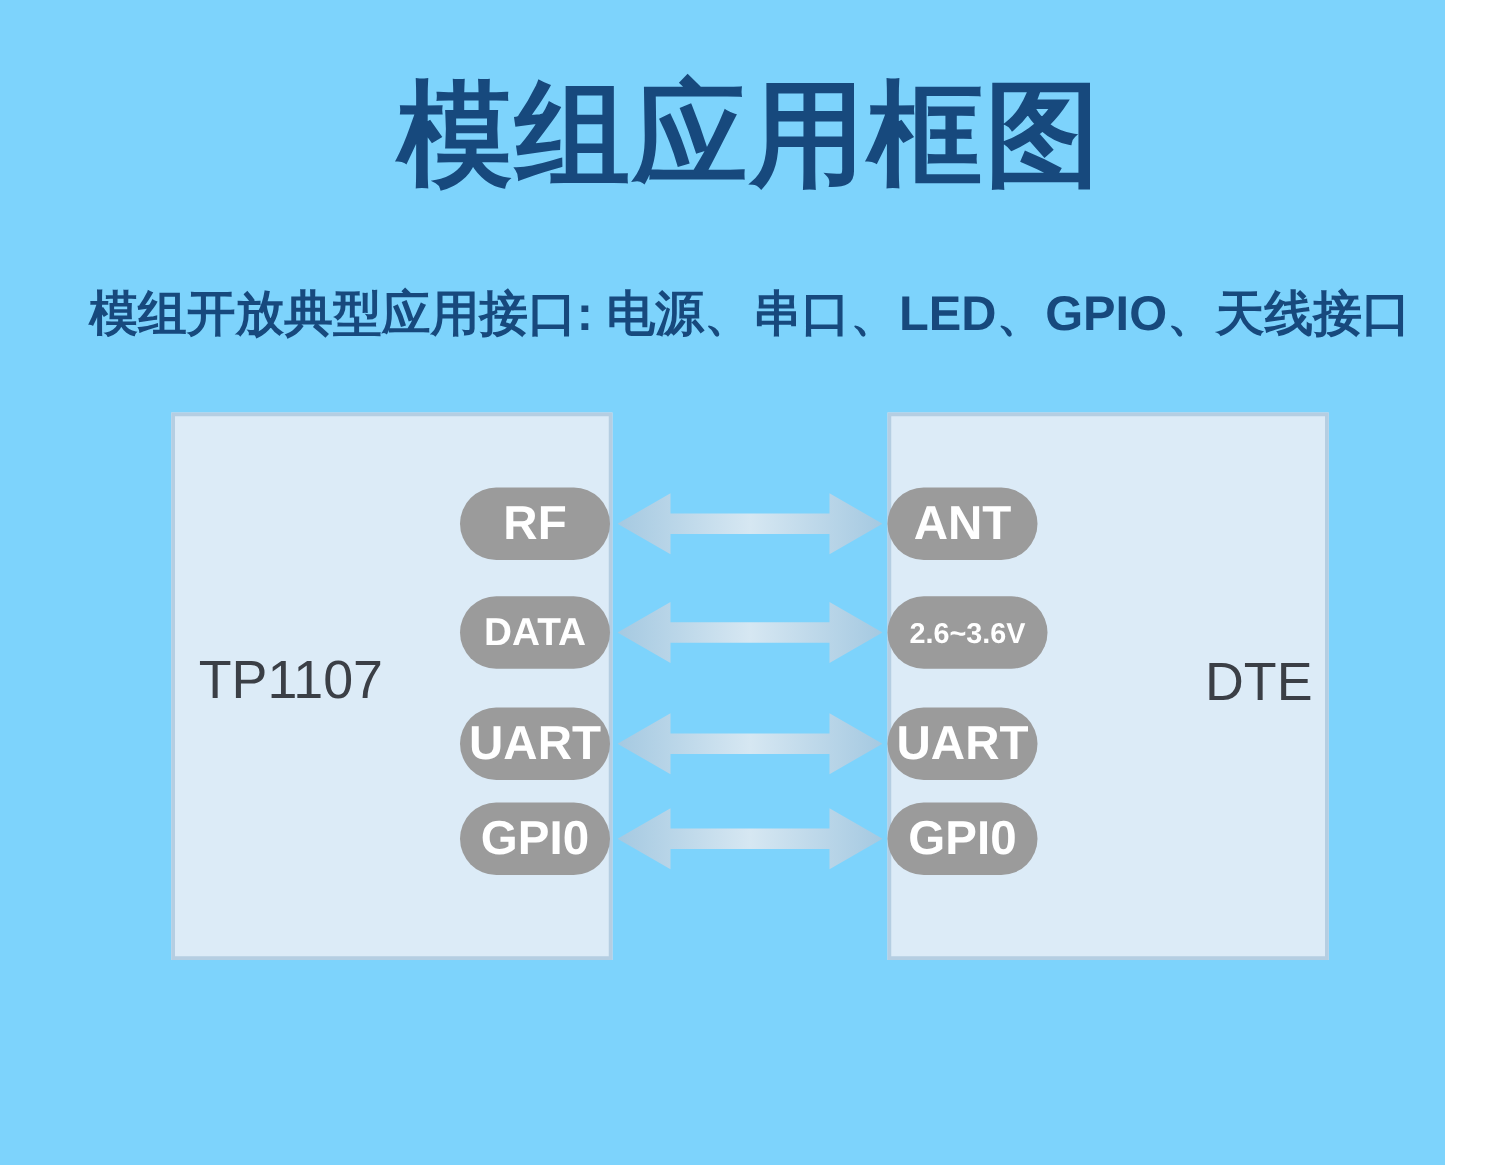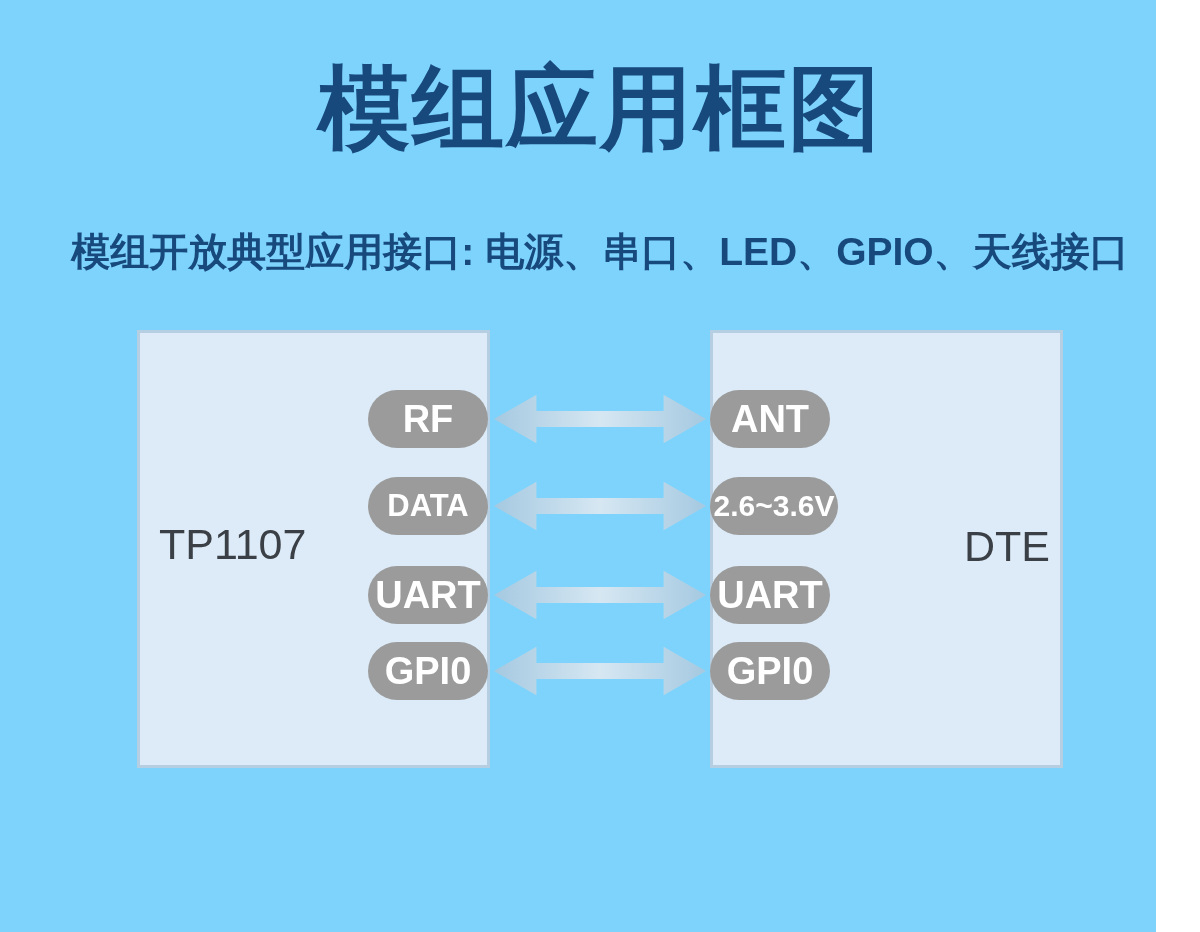--- a/index.html
+++ b/index.html
@@ -67,21 +67,21 @@
     border-radius: 29px;
     color: #ffffff;
     font-weight: 700;
     font-size: 38px;
     display: flex;
     align-items: center;
     justify-content: center;
     white-space: nowrap;
   }
   .pill.small  { font-size: 31px; }
-  .pill.xsmall { font-size: 30px; width: 128px; }
+  .pill.xsmall { font-size: 23px; width: 128px; }
   .pill.left-side  { left: 368px; }
   .pill.right-side { left: 710px; }
   .row1 { top: 374px; margin-top: 16px; }
   .row2 { top: 477px; }
   .row3 { top: 566px; }
   .row4 { top: 642px; }
   .arrow {
     position: absolute;
     left: 494px;
     width: 212px;

